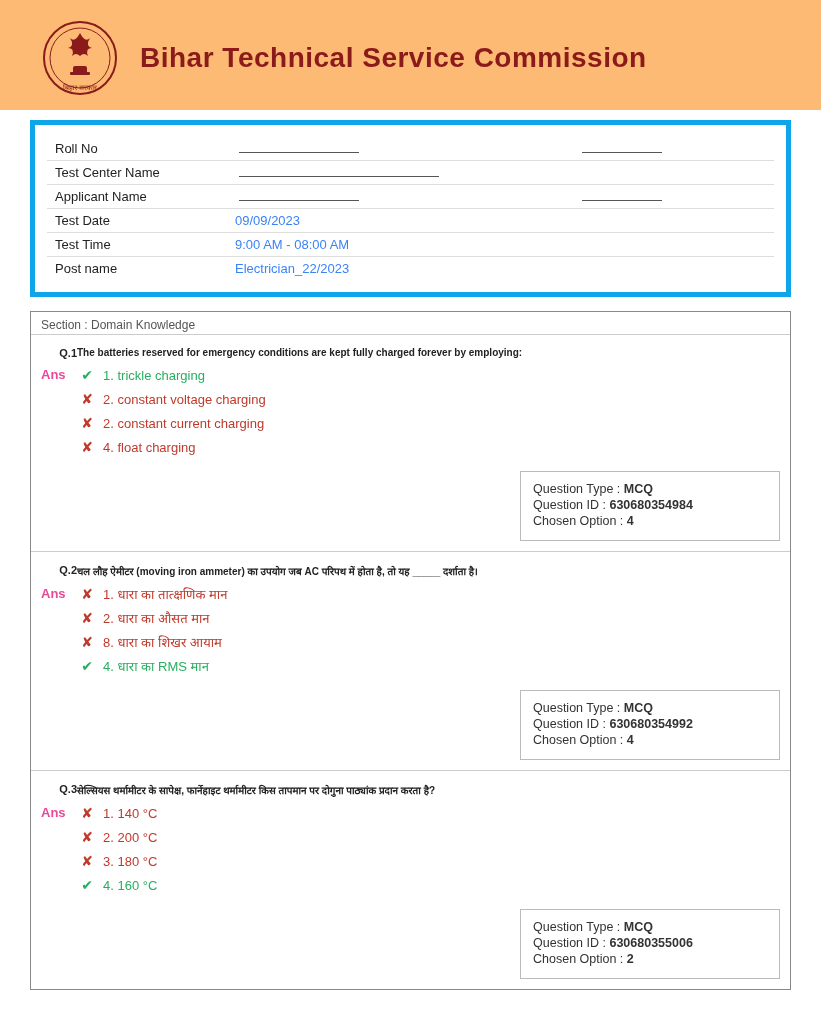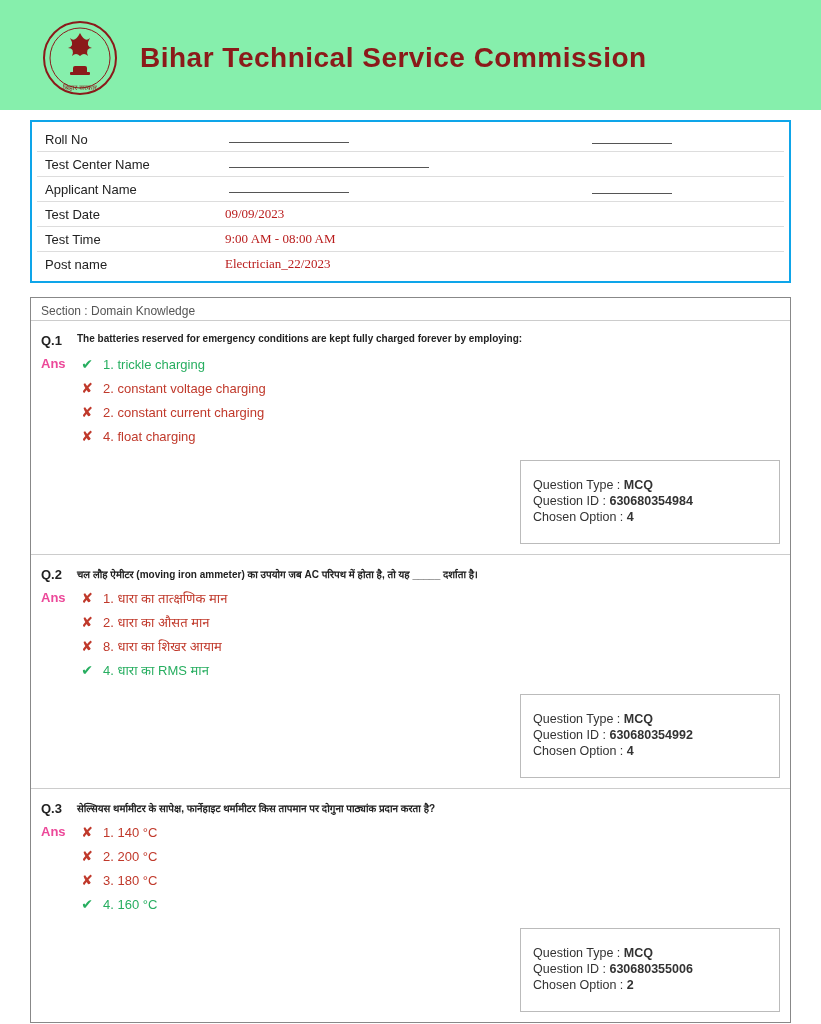--- a/index.html
+++ b/index.html
@@ -9,21 +9,21 @@
       width: 821px;
       min-height: 1024px;
       color: #222;
     }
 
     
     .header {
       display: flex;
       align-items: center;
       padding: 18px 40px 12px 40px;
-      background: #86efac;
+      background: #fdba74;
     }
     .header-logo {
       width: 80px;
       height: 80px;
       margin-right: 20px;
       flex-shrink: 0;
     }
     .header-text-block {
       display: flex;
       flex-direction: column;
@@ -36,45 +36,44 @@
     }
     .header-title-hi {
       font-size: 18px;
       color: #c0392b;
       margin-top: 4px;
       font-family: Arial, sans-serif;
     }
 
     
     .info-section {
-      border: 2px solid #0ea5e9;
+      border: 5px solid #0ea5e9;
       margin: 10px 30px 14px 30px;
-      padding: 5px;
+      padding: 12px;
     }
     .info-table {
       width: 100%;
       border-collapse: collapse;
     }
     .info-table tr td {
       padding: 4px 8px;
       font-size: 13px;
       border-bottom: 1px solid #ddd;
       vertical-align: middle;
     }
     .info-table tr:last-child td {
       border-bottom: none;
     }
     .info-table td.label {
       width: 180px;
       font-weight: normal;
       color: #222;
     }
     .info-table td.value {
-      color: #b91c1c;
-      font-family: Liberation Serif, serif;
+      color: #3b82f6;
     }
     .info-table td.spacer {
       width: 200px;
     }
     .blank-line {
       display: inline-block;
       border-bottom: 1px solid #555;
       width: 120px;
       margin-left: 4px;
     }
@@ -105,23 +104,24 @@
     .question-block:last-child {
       border-bottom: none;
     }
     .question-row {
       display: flex;
       align-items: flex-start;
       margin-bottom: 6px;
     }
     .q-num {
       font-weight: bold;
-      font-size: 13px;
+      font-size: 11px;
       min-width: 36px;
       color: #222;
+      text-align: right;
     }
     .q-text {
       font-size: 10px;
       font-weight: bold;
       color: #222;
       flex: 1;
     }
     .ans-label {
       font-weight: bold;
       font-size: 13px;
@@ -151,21 +151,21 @@
     .correct { color: #27ae60; }
     .wrong { color: #c0392b; }
     .option-text-correct { color: #27ae60; }
     .option-text-wrong { color: #c0392b; }
 
     
     .q-info-box {
       border: 1px solid #bbb;
       margin: 10px 0 0 auto;
       width: 260px;
-      padding: 17px 12px;
+      padding: 10px 12px;
       font-size: 12.5px;
       color: #333;
     }
     .q-info-box div {
       margin-bottom: 2px;
     }
     .q-info-box span.bold {
       font-weight: bold;
     }
   </style>

